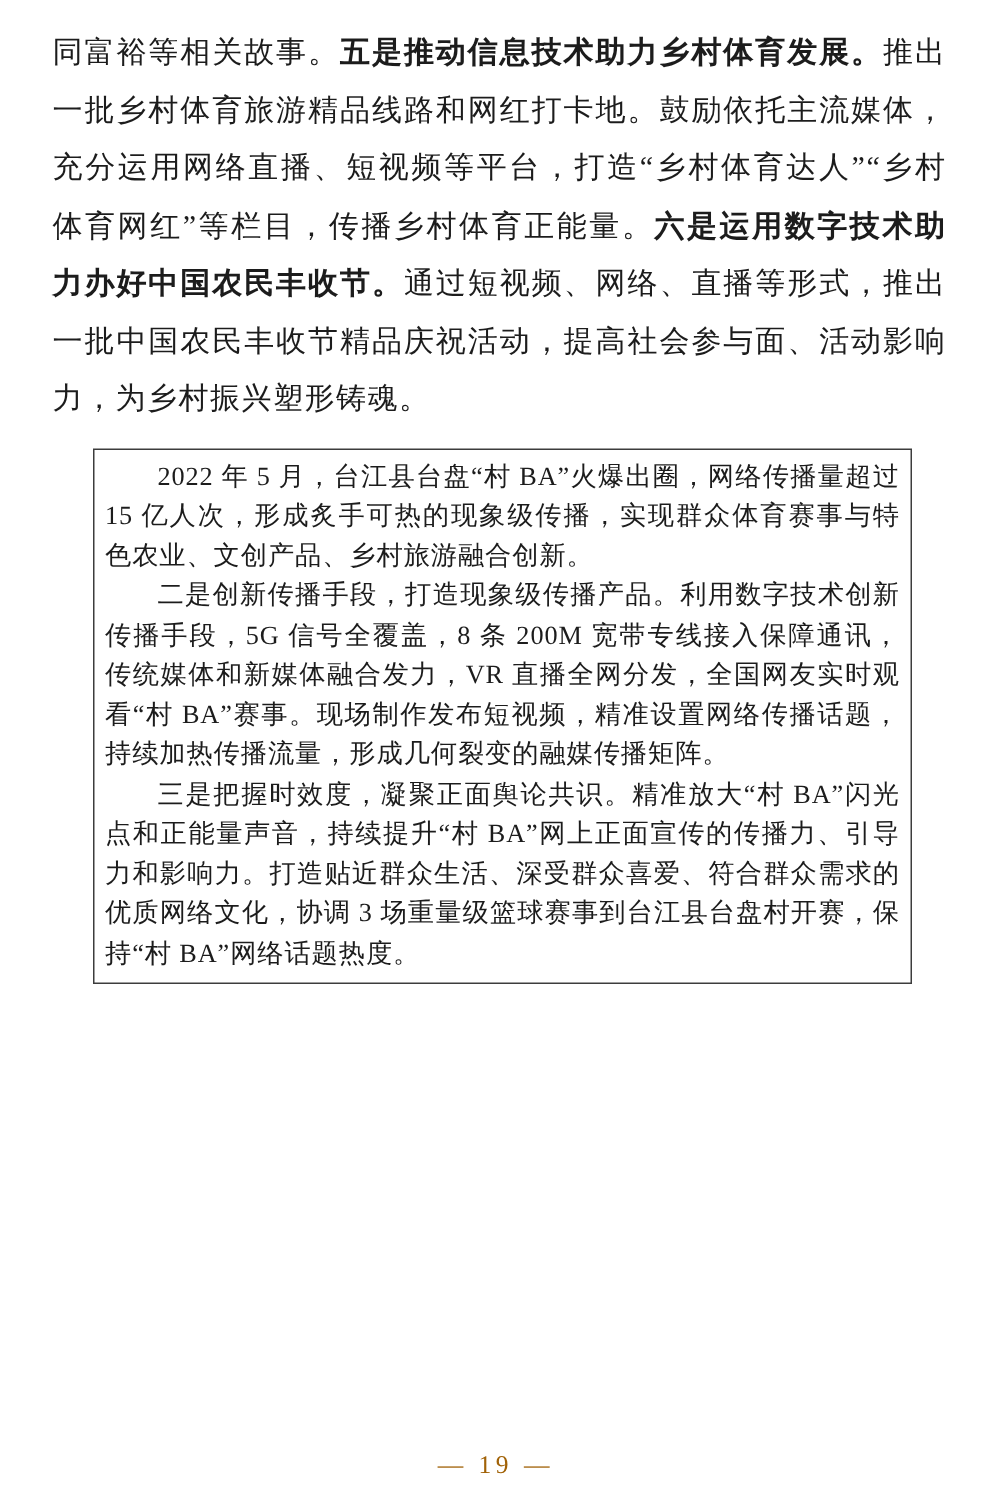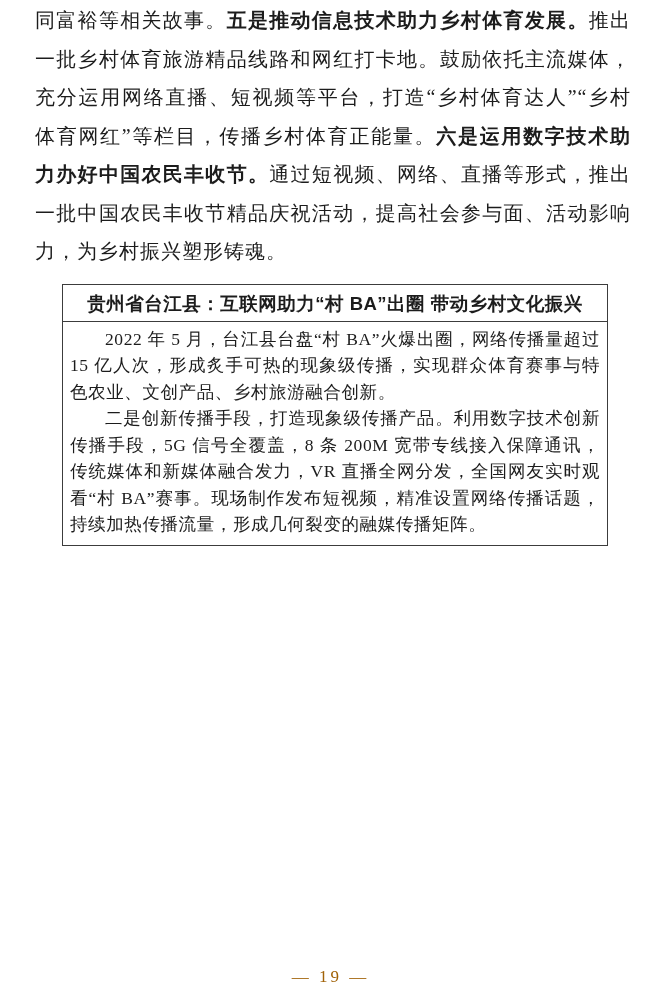--- a/index.html
+++ b/index.html
@@ -12,21 +12,21 @@
     width: 661px;
     height: 998px;
     font-family: "Liberation Serif", serif;
     color: #1c1c1c;
     overflow: hidden;
   }
   .page {
     position: relative;
     width: 661px;
     height: 998px;
-    padding: 1px 30px 0 35px;
+    padding: 16px 30px 0 35px;
     background: #ffffff;
   }
   
   .body-text p {
     margin: 0;
     font-size: 20px;
     line-height: 38.5px;
     letter-spacing: 1px;
     text-align: justify;
     text-justify: inter-character;
@@ -82,22 +82,22 @@
 </head>
 <body>
 
 <div class="page">
 
   <div class="body-text" id="body-text">
     <p id="body-paragraph"><span class="seg-normal">同富裕等相关故事。</span><span class="seg-bold">五是推动信息技术助力乡村体育发展。</span><span class="seg-normal">推出一批乡村体育旅游精品线路和网红打卡地。鼓励依托主流媒体，充分运用网络直播、短视频等平台，打造“乡村体育达人”“乡村体育网红”等栏目，传播乡村体育正能量。</span><span class="seg-bold">六是运用数字技术助力办好中国农民丰收节。</span><span class="seg-normal">通过短视频、网络、直播等形式，推出一批中国农民丰收节精品庆祝活动，提高社会参与面、活动影响力，为乡村振兴塑形铸魂。</span></p>
   </div>
 
   <div class="case-box">
-    <div class="case-box-title">贵州省台江县：互联网助力“村 BA”出圈  带动乡村文化振兴</div>
     <div class="case-box-body" id="case-box-body">
         <p>2022 年 5 月，台江县台盘“村 BA”火爆出圈，网络传播量超过 15 亿人次，形成炙手可热的现象级传播，实现群众体育赛事与特色农业、文创产品、乡村旅游融合创新。</p>
         <p>二是创新传播手段，打造现象级传播产品。利用数字技术创新传播手段，5G 信号全覆盖，8 条 200M 宽带专线接入保障通讯，传统媒体和新媒体融合发力，VR 直播全网分发，全国网友实时观看“村 BA”赛事。现场制作发布短视频，精准设置网络传播话题，持续加热传播流量，形成几何裂变的融媒传播矩阵。</p>
+        <p>三是把握时效度，凝聚正面舆论共识。精准放大“村 BA”闪光点和正能量声音，持续提升“村 BA”网上正面宣传的传播力、引导力和影响力。打造贴近群众生活、深受群众喜爱、符合群众需求的优质网络文化，协调 3 场重量级篮球赛事到台江县台盘村开赛，保持“村 BA”网络话题热度。</p>
       </div>
   </div>
 
   <div class="page-number">— 19 —</div>
 
 </div>
 
 </body></html>

